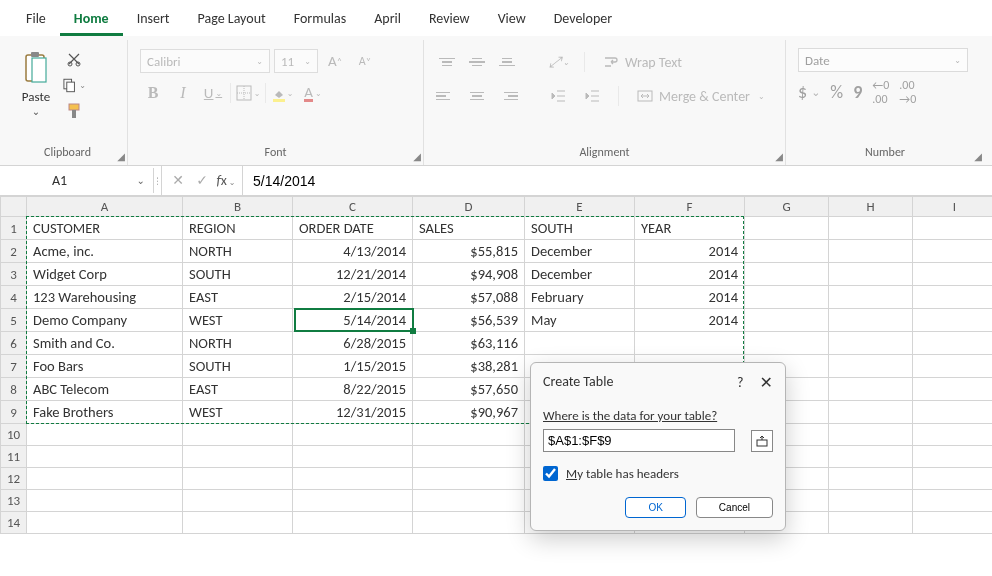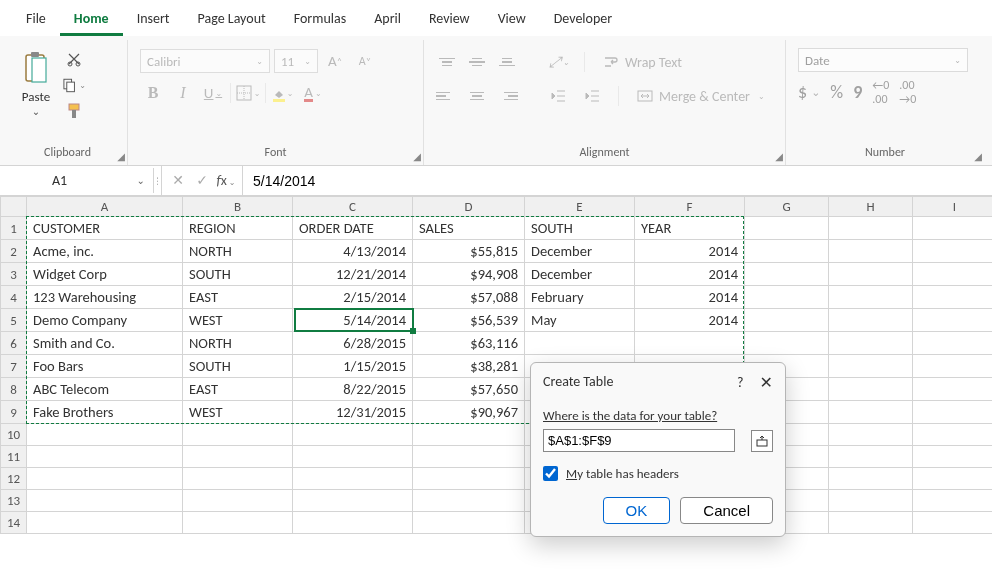--- a/index.html
+++ b/index.html
@@ -94,21 +94,21 @@
   .dlg-title .icons{display:flex; gap:16px; align-items:center;}
   .dlg-body { padding: 6px 12px 4px;}
   .dlg-label { margin-bottom:6px;text-decoration:underline;}
   .dlg-input-row { display:flex; gap:16px; align-items:center;}
   .dlg-input { flex:1; border:1px solid #888; padding:3px 4px; font-size:13px; background:#fff;}
   .dlg-range-btn { width:22px; height:22px; border:1px solid #888; display:flex; align-items:center; justify-content:center; background:#fff;}
   .dlg-check { display:flex; align-items:center; gap:8px; padding: 10px 12px;}
   .dlg-check input{ width:15px; height:15px; accent-color:#0066d1;}
   .dlg-check label span{text-decoration:underline;}
   .dlg-btns { display:flex; justify-content:flex-end; gap:10px; padding: 6px 12px 12px;}
-  .dlg-btn { padding: 4px 22px; border:1px solid #888; border-radius:4px; background:#fff; font-size:15px; cursor:pointer;}
+  .dlg-btn { padding: 4px 22px; border:1px solid #888; border-radius:4px; background:#fff; font-size:10px; cursor:pointer;}
   .dlg-btn.primary { border-color:#0066d1; color:#0066d1;}
   .closex{font-size:16px; cursor:pointer;}
   .qmark{font-size:14px; cursor:pointer;}
 
   
   .cA{width:156px;} .cB{width:110px;} .cC{width:120px;} .cD{width:112px;} .cE{width:110px;} .cF{width:110px;} .cG{width:84px;} .cH{width:84px;} .cI{width:84px;}
 </style>
 </head>
 <body>
 

